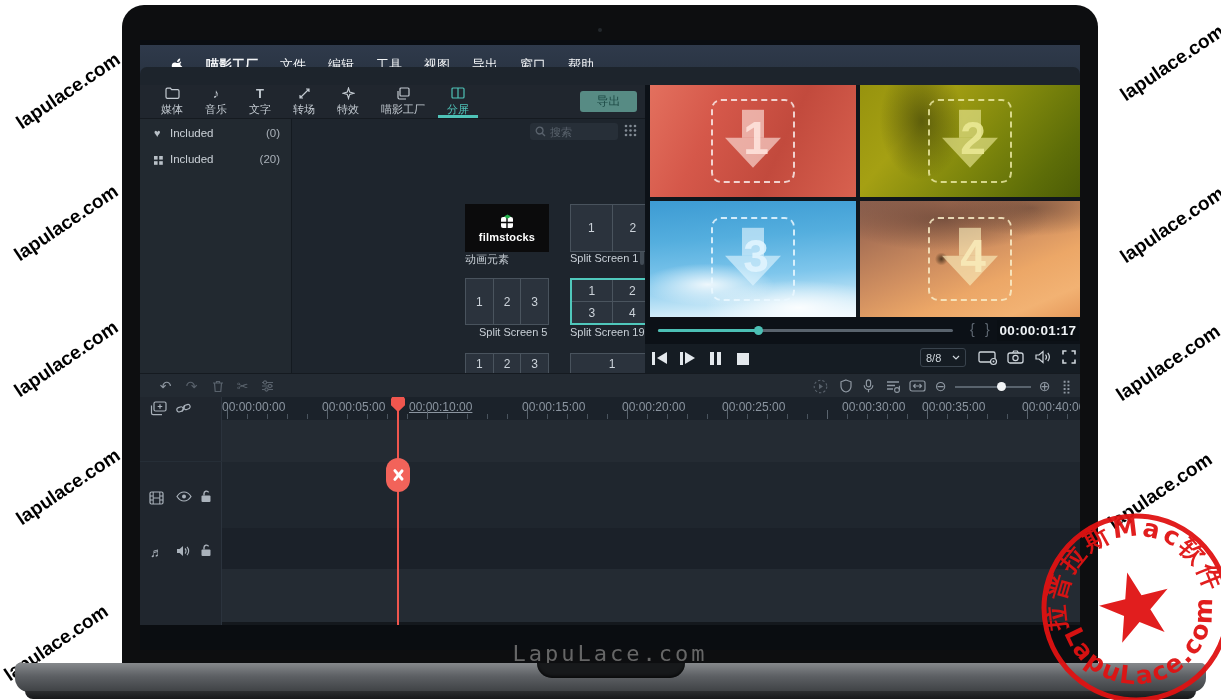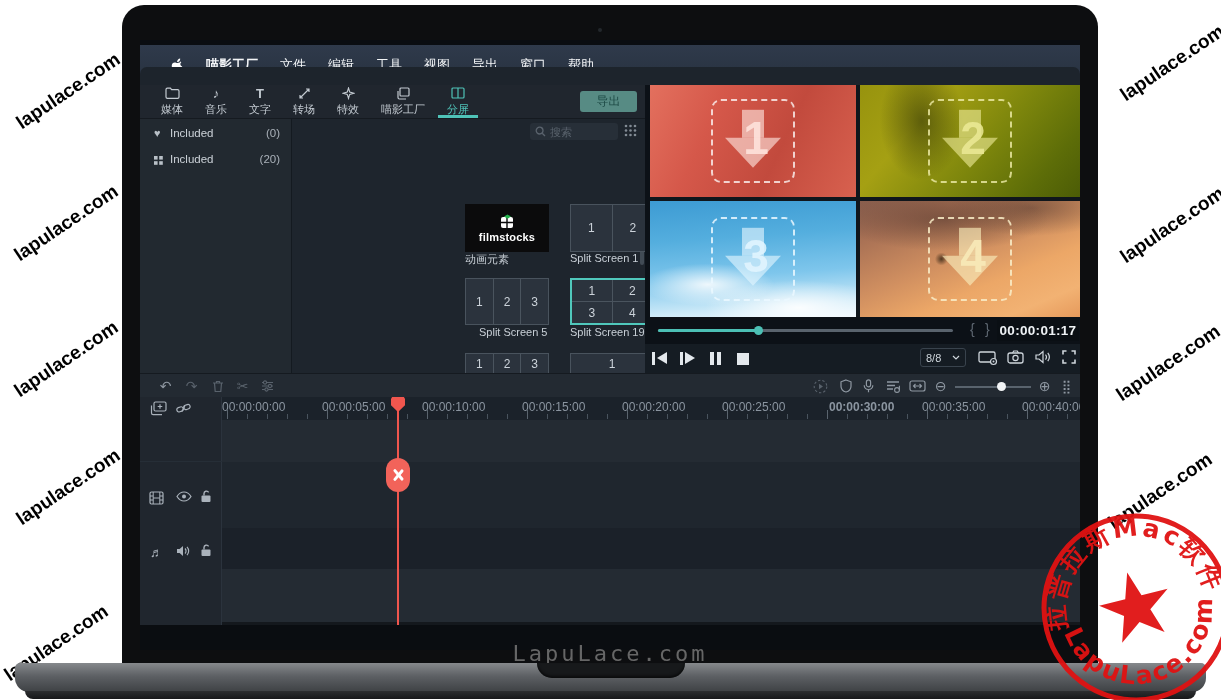--- a/index.html
+++ b/index.html
@@ -558,25 +558,25 @@
             <svg width="12" height="13" viewBox="0 0 12 13">
                 <rect x="1.5" y="5.5" width="9" height="6.5" rx="1" fill="#aab2bb"></rect>
                 <path d="M4 5.5V3.6a2.5 2.5 0 0 1 4.6-1.3" fill="none" stroke="#aab2bb" stroke-width="1.4"></path>
               </svg>
           </span>
         </div>
 
         <div class="ruler">
           <span class="rlab" style="left:0px;">00:00:00:00</span>
           <span class="rlab" style="left:100px;">00:00:05:00</span>
-          <span class="rlab" style="left:200px;">00:00:10:00</span>
+          <span class="rlab" style="left:187px;text-decoration:underline;">00:00:10:00</span>
           <span class="rlab" style="left:300px;">00:00:15:00</span>
           <span class="rlab" style="left:400px;">00:00:20:00</span>
           <span class="rlab" style="left:500px;">00:00:25:00</span>
-          <span class="rlab" style="left:607px;font-weight:bold;">00:00:30:00</span>
+          <span class="rlab" style="left:620px;">00:00:30:00</span>
           <span class="rlab" style="left:700px;">00:00:35:00</span>
           <span class="rlab" style="left:800px;">00:00:40:00</span>
           <div class="ticks-minor"></div>
           <div class="tick-major" style="left:5px;"></div>
             <div class="tick-major" style="left:105px;"></div>
           <div class="tick-major" style="left:205px;"></div>
             <div class="tick-major" style="left:305px;"></div>
           <div class="tick-major" style="left:405px;"></div>
             <div class="tick-major" style="left:505px;"></div>
           <div class="tick-major" style="left:605px;"></div>

